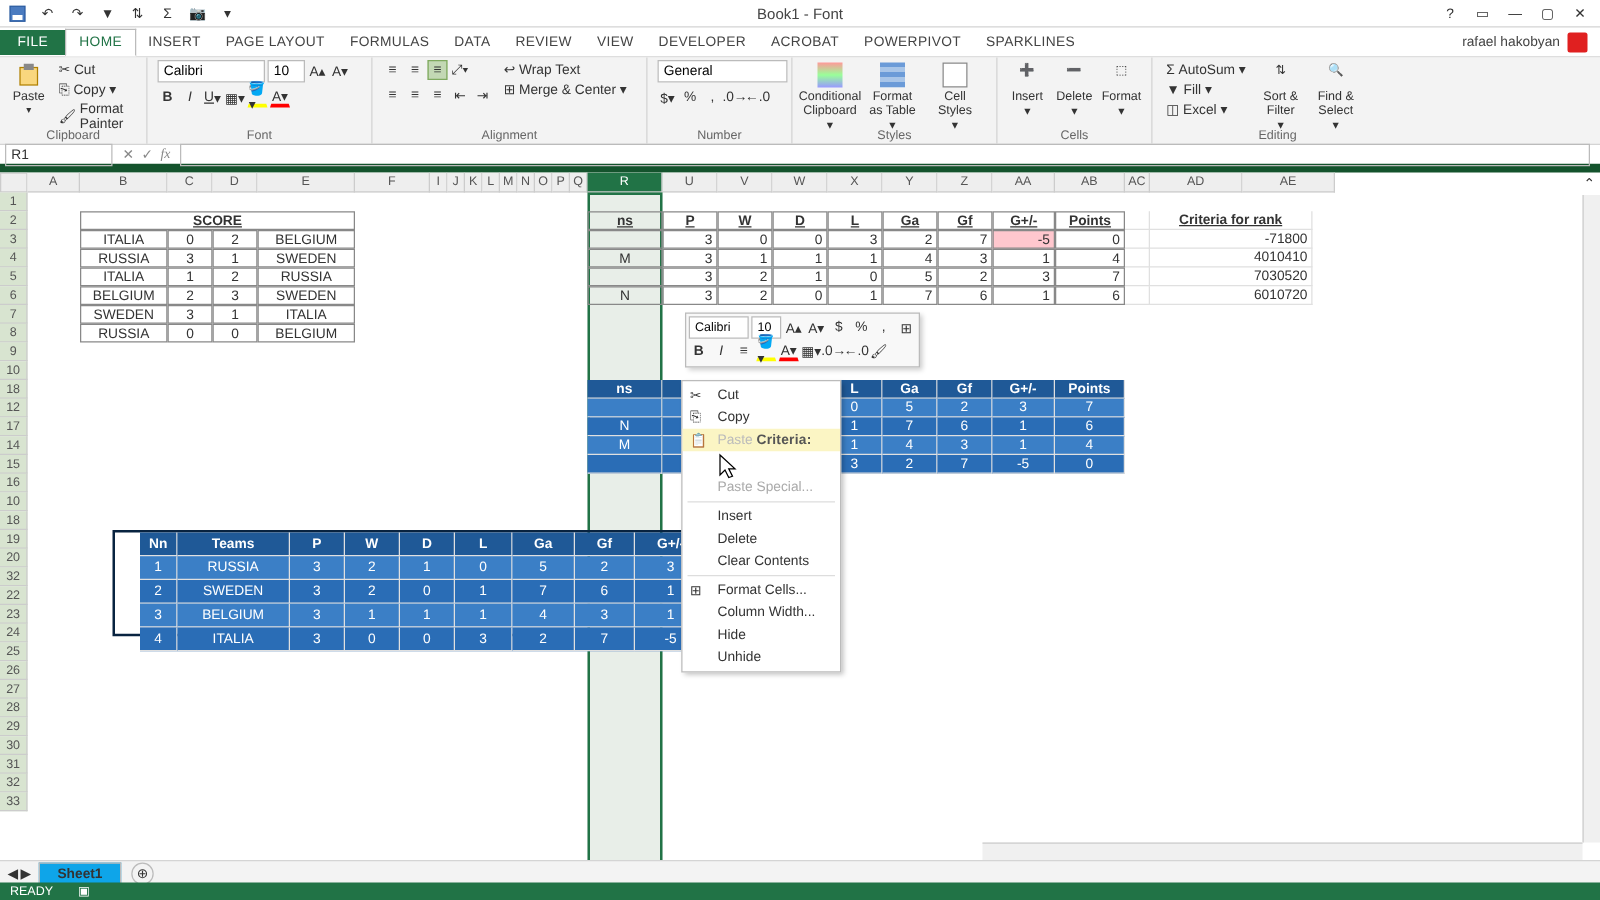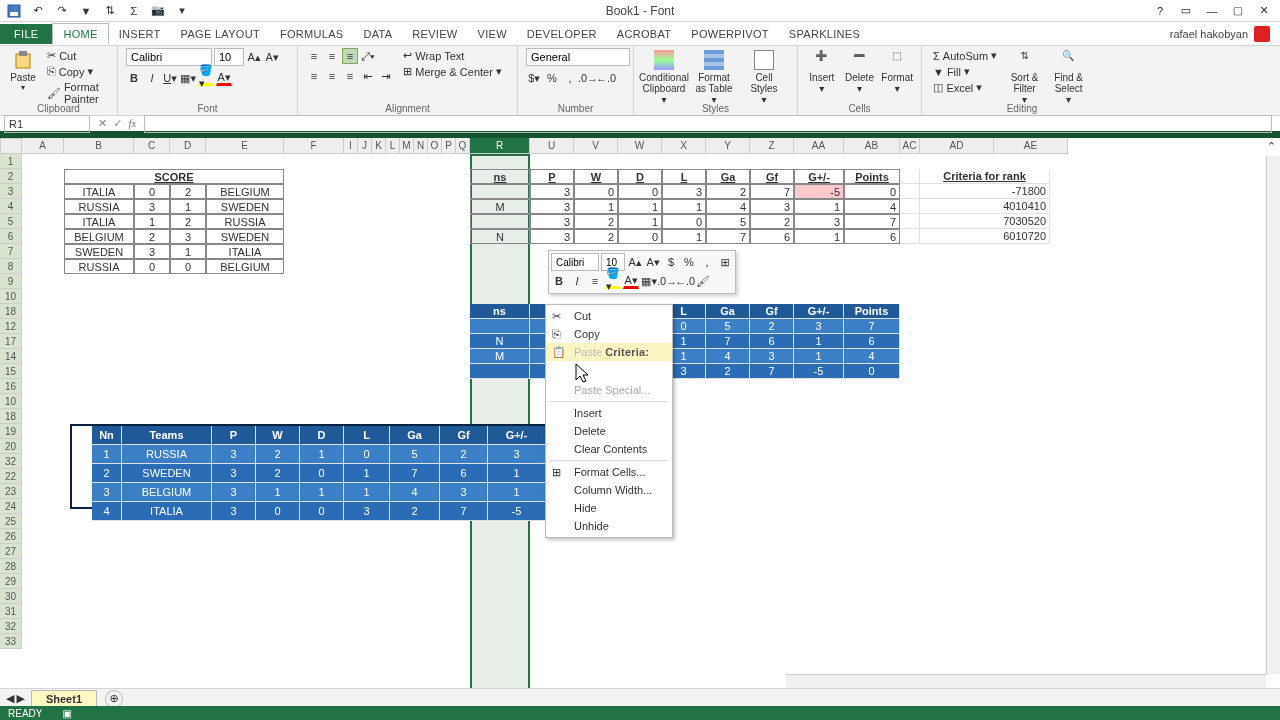--- a/index.html
+++ b/index.html
@@ -79,21 +79,21 @@
 .cursor-img { position: absolute; width: 18px; height: 24px; z-index: 200; }
 
 
 .minitb { position: absolute; background: #f8f8f8; border: 1px solid #bbb; box-shadow: 2px 2px 4px rgba(0,0,0,0.2); padding: 2px; z-index: 99; }
 .minitb-row { display: flex; gap: 2px; align-items: center; margin-bottom: 2px; }
 .minitb .sel { height: 18px; font-size: 10px; }
 
 
 .sheettabs { position: absolute; bottom: 12px; left: 0; right: 0; height: 20px; background: #f3f3f3; border-top: 1px solid #d4d4d4; display: flex; align-items: center; }
 .sheetnav { display: flex; gap: 2px; padding: 0 6px; }
-.sheettab { padding: 2px 14px; background: #fef9c3; border: 1px solid #bbb; border-bottom: none; font-size: 11px; font-weight: bold; cursor: pointer; }
+.sheettab { padding: 2px 14px; background: #0ea5e9; border: 1px solid #bbb; border-bottom: none; font-size: 11px; font-weight: bold; cursor: pointer; }
 .addsheet { width: 18px; height: 18px; border: 1px solid #bbb; border-radius: 9px; margin-left: 8px; display: flex; align-items: center; justify-content: center; cursor: pointer; }
 
 
 .status { position: absolute; bottom: 0; left: 0; right: 0; height: 14px; background: #217346; color: #fff; font-size: 10px; display: flex; align-items: center; padding: 0 8px; }
 
 .vscroll { position: absolute; right: 0; top: 156px; bottom: 46px; width: 14px; background: #f0f0f0; border-left: 1px solid #ccc; }
 .hscroll { position: absolute; bottom: 32px; right: 14px; width: 480px; height: 14px; background: #f0f0f0; border-top: 1px solid #ccc; }
 </style>
 </head>
 <body>
@@ -468,21 +468,21 @@
         <div class="cell center row2" style="left: 448px; top: 210px; width: 60px; height: 15px;"></div>
         <div class="cell center row2" style="left: 508px; top: 210px; width: 44px; height: 15px;">3</div>
         <div class="cell center row2" style="left: 552px; top: 210px; width: 44px; height: 15px;">0</div>
         <div class="cell center row2" style="left: 596px; top: 210px; width: 44px; height: 15px;">0</div>
         <div class="cell center row2" style="left: 640px; top: 210px; width: 44px; height: 15px;">3</div>
         <div class="cell center row2" style="left: 684px; top: 210px; width: 44px; height: 15px;">2</div>
         <div class="cell center row2" style="left: 728px; top: 210px; width: 44px; height: 15px;">7</div>
         <div class="cell center row2" style="left: 772px; top: 210px; width: 50px; height: 15px;">-5</div>
         <div class="cell center row2" style="left: 822px; top: 210px; width: 56px; height: 15px;">0</div>
       </div>
-      <div class="blue-tbl blue-bottom" style="position: absolute; left: 48px; top: 270px; width: 516px; height: 85px;">
+      <div class="blue-tbl blue-bottom" style="position: absolute; left: 68px; top: 270px; width: 516px; height: 85px;">
         <div class="cell center hdr" style="left: 20px; top: 0px; width: 30px; height: 19px;">Nn</div>
         <div class="cell center hdr" style="left: 50px; top: 0px; width: 90px; height: 19px;">Teams</div>
         <div class="cell center hdr" style="left: 140px; top: 0px; width: 44px; height: 19px;">P</div>
         <div class="cell center hdr" style="left: 184px; top: 0px; width: 44px; height: 19px;">W</div>
         <div class="cell center hdr" style="left: 228px; top: 0px; width: 44px; height: 19px;">D</div>
         <div class="cell center hdr" style="left: 272px; top: 0px; width: 46px; height: 19px;">L</div>
         <div class="cell center hdr" style="left: 318px; top: 0px; width: 50px; height: 19px;">Ga</div>
         <div class="cell center hdr" style="left: 368px; top: 0px; width: 48px; height: 19px;">Gf</div>
         <div class="cell center hdr" style="left: 416px; top: 0px; width: 58px; height: 19px;">G+/-</div>
         <div class="cell center hdr" style="left: 474px; top: 0px; width: 54px; height: 19px;">Points</div>

